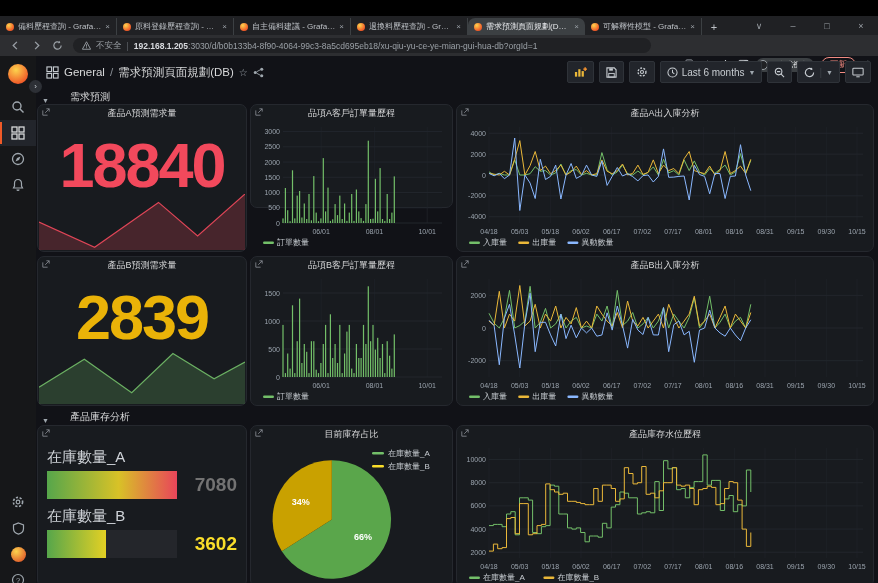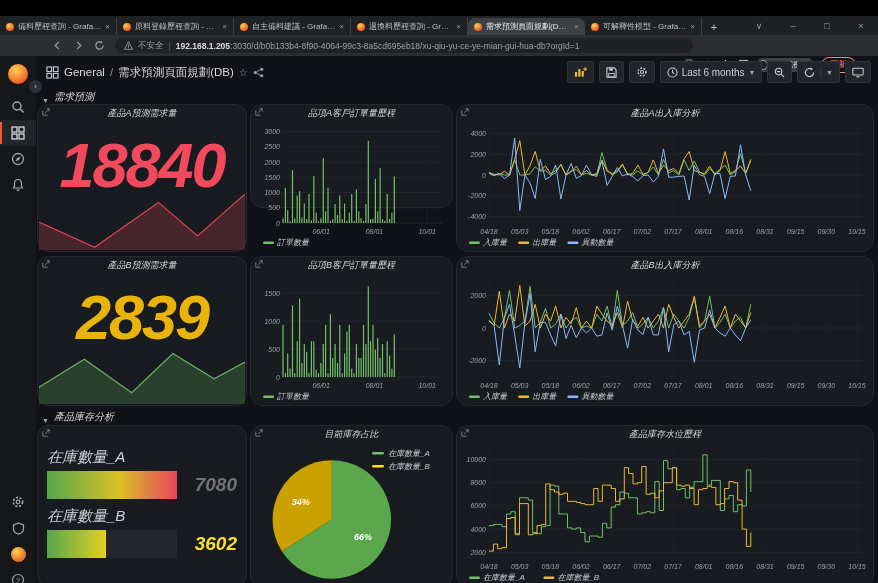--- a/index.html
+++ b/index.html
@@ -10,21 +10,21 @@
   .tab{width:117px;height:17px;display:flex;align-items:center;gap:4px;padding:0 6px;color:#bdc1c6;
     font-size:8px;white-space:nowrap;overflow:hidden;border-right:1px solid #3c4043;box-sizing:border-box;}
   .tab.active{background:#3c4043;border-radius:7px 7px 0 0;color:#e8eaed;border-right:none;}
   .tab .fav{width:8px;height:8px;border-radius:50%;flex:none;
     background:radial-gradient(circle at 35% 30%,#fcd34d,#f05a28 70%);}
   .tab .ttl{flex:1;overflow:hidden;text-overflow:ellipsis;}
   .tab .cls{flex:none;color:#9aa0a6;font-size:8px;}
   .newtab{width:16px;height:16px;color:#bdc1c6;font-size:11px;line-height:16px;text-align:center;margin-left:4px;}
   .winctl{position:absolute;top:0;right:0;height:19px;display:flex;align-items:center;}
   .winctl span{width:34px;text-align:center;color:#9aa0a6;font-size:9px;}
-  .navbar{position:absolute;top:19px;left:0;right:0;height:21px;background:#2d2e31;display:flex;align-items:center;padding-left:42px;}
+  .navbar{position:absolute;top:19px;left:0;right:0;height:21px;background:#2d2e31;display:flex;align-items:center;}
   .navico{color:#9aa0a6;margin-left:10px;flex:none;display:flex;align-items:center;}
   .urlbar{margin-left:10px;height:15px;width:560px;background:#202124;border-radius:8px;display:flex;
     align-items:center;padding:0 9px;font-size:8.5px;color:#9aa0a6;gap:5px;overflow:hidden;white-space:nowrap;}
   .urlbar .host{color:#dadce0;font-weight:bold;}
   .urlbar .warn{color:#9aa0a6;}
   .urlbar .div{color:#5f6368;}
   .navright{position:absolute;right:5px;top:19px;height:21px;display:flex;align-items:center;gap:7px;}
   .incog{background:#3c4043;border-radius:8px;height:14px;display:flex;align-items:center;gap:3px;
     padding:0 6px 0 2px;color:#e8eaed;font-size:7.5px;}
   .incog .face{width:10px;height:10px;border-radius:50%;background:#202124;border:1px solid #9aa0a6;box-sizing:border-box;}
@@ -44,23 +44,23 @@
   
   .gtop{position:absolute;top:40px;left:36px;right:0;height:32px;display:flex;align-items:center;color:#d8d9da;}
   .crumb{display:flex;align-items:center;gap:5px;margin-left:10px;font-size:11.5px;}
   .crumb .sep{color:#8e9299;}
   .crumb .star,.crumb .share{color:#9fa7ae;font-size:10px;}
   .gtools{position:absolute;right:7px;top:45px;display:flex;gap:5px;align-items:center;}
   .tbtn{height:22px;background:#22252b;border:1px solid #2f3339;border-radius:2px;display:flex;
     align-items:center;gap:4px;padding:0 6px;color:#c7ccd1;font-size:10px;box-sizing:border-box;}
   .tbtn .carrot{font-size:7px;color:#9fa7ae;}
   
-  .rowhead{position:absolute;left:42px;font-size:10px;color:#d8d9da;display:flex;gap:5px;align-items:flex-end;font-style:italic;}
+  .rowhead{position:absolute;left:42px;font-size:10px;color:#d8d9da;display:flex;gap:21px;align-items:flex-end;}
   .rowhead .chev{font-size:7px;color:#9fa7ae;}
-  .panel{position:absolute;background:#181b1f;border:1px solid #25282e;border-radius:12px;box-sizing:border-box;font-style:italic;}
+  .panel{position:absolute;background:#181b1f;border:1px solid #25282e;border-radius:7px;box-sizing:border-box;}
   .ptitle{height:17px;line-height:17px;text-align:center;font-size:9px;color:#d8d9da;overflow:hidden;white-space:nowrap;}
   .plink{position:absolute;top:3px;left:4px;color:#8e9299;}
   .chost{position:absolute;left:2px;right:2px;top:17px;bottom:2px;}
   .statnum{position:absolute;left:0;right:0;top:24px;text-align:center;font-size:63px;font-weight:bold;letter-spacing:-2px;}
   .spark{position:absolute;left:1px;right:1px;bottom:1px;height:56px;}
   
   .gaugewrap{position:absolute;left:9px;right:9px;top:20px;}
   .glabel{font-size:15px;color:#cfd3d8;margin:2px 0 4px;}
   .grow{display:flex;align-items:center;gap:8px;margin-bottom:8px;}
   .gbar{flex:1;height:28px;background:#24262b;position:relative;overflow:hidden;}

